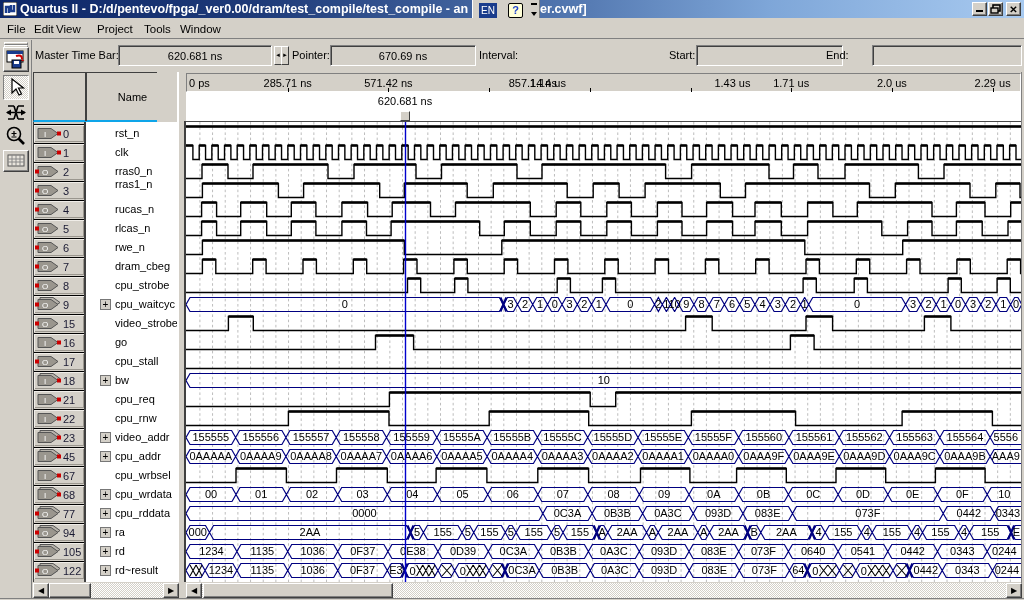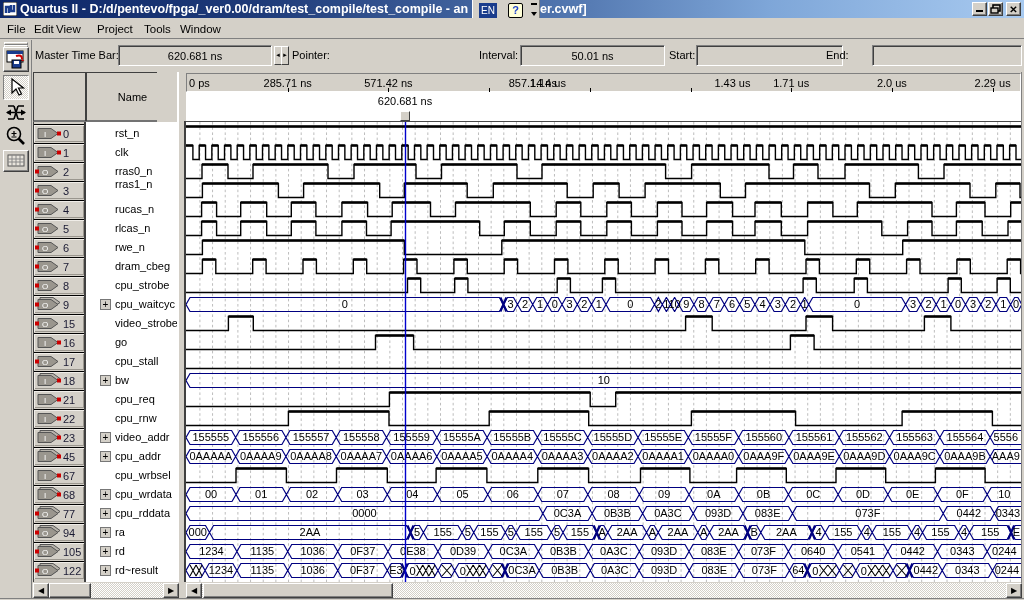--- a/index.html
+++ b/index.html
@@ -29,21 +29,21 @@
   font-size:7px; text-align:center; line-height:16px; }
 
 #ltb { left:0; top:40px; width:32px; height:560px; background:#d4d0c8; border-right:1px solid #808080; }
 .ltbtn { position:absolute; left:3px; width:26px; height:25px; }
 .raised { border:1px solid; border-color:#fff #404040 #404040 #fff; box-shadow:inset -1px -1px 0 #808080; background:#d4d0c8; }
 .checked { border:1px solid; border-color:#808080 #fff #fff #808080;
   background-image:linear-gradient(45deg,#fff 25%,transparent 25%,transparent 75%,#fff 75%),linear-gradient(45deg,#fff 25%,transparent 25%,transparent 75%,#fff 75%);
   background-size:2px 2px; background-position:0 0,1px 1px; background-color:#d4d0c8; }
 
 #lpanel-hdr { left:33px; top:72px; width:124px; height:50px; background:#d4d0c8;
-  border:1px solid #404040; border-right:none; border-bottom:2px solid #737373; }
+  border:1px solid #404040; border-right:none; border-bottom:2px solid #0ea5e9; }
 #namehdr { position:absolute; left:51px; top:0; width:93px; height:48px; border-left:2px solid #404040;
   font-size:11px; text-align:center; line-height:48px; color:#000; }
 #names { left:84px; top:122px; width:93px; height:460px; background:#fff; border-left:2px solid #404040; }
 #numcol { left:33px; top:122px; width:51px; height:460px; background:#d4d0c8; border-left:1px solid #404040; }
 .numcell { position:absolute; left:0; width:50px; height:18px; background:#d4d0c8; border-top:1px solid #000;
   box-shadow:inset 1px 1px 0 #f0ede8, inset -1px -1px 0 #9a968e; }
 .numcell .num { position:absolute; left:29px; top:3px; font-size:11px; color:#1a1a33; }
 .plus { position:absolute; left:14px; width:11px; height:11px; border:1px solid #777; background:#d4d0c8;
   font-size:10px; line-height:9px; text-align:center; color:#000; }
 .plus span { position:relative; top:-0.5px; }
@@ -105,22 +105,22 @@
   <span style="left:97px">Project</span>
     <span style="left:144px">Tools</span>
     <span style="left:180px">Window</span>
 </div>
 <div class="abs" id="tbar">
   <span class="lbl" style="left:35px">Master Time Bar:</span>
   <div class="box" style="left:118px;width:154px">620.681 ns</div>
   <div class="spin" style="left:274px">◂</div>
     <div class="spin" style="left:281px">▸</div>
   <span class="lbl" style="left:292px">Pointer:</span>
+  <div class="box" style="left:330px;width:146px">670.69 ns</div>
   <span class="lbl" style="left:479px">Interval:</span>
-  <div class="box" style="left:520px;width:145px">50.01 ns</div>
   <span class="lbl" style="left:669px">Start:</span>
   <div class="box" style="left:696px;width:147px"></div>
   <span class="lbl" style="left:826px">End:</span>
   <div class="box" style="left:872px;width:150px"></div>
 </div>
 <div class="abs" id="ltb">
   <div style="position:absolute;left:4px;top:2px;width:24px;height:3px;border:1px solid;border-color:#fff #808080 #808080 #fff"></div>
   <div style="position:absolute;left:4px;top:5px;width:24px;height:3px;border:1px solid;border-color:#fff #808080 #808080 #fff"></div>
   <div class="ltbtn raised" style="top:7px">
     <svg width="24" height="23">

